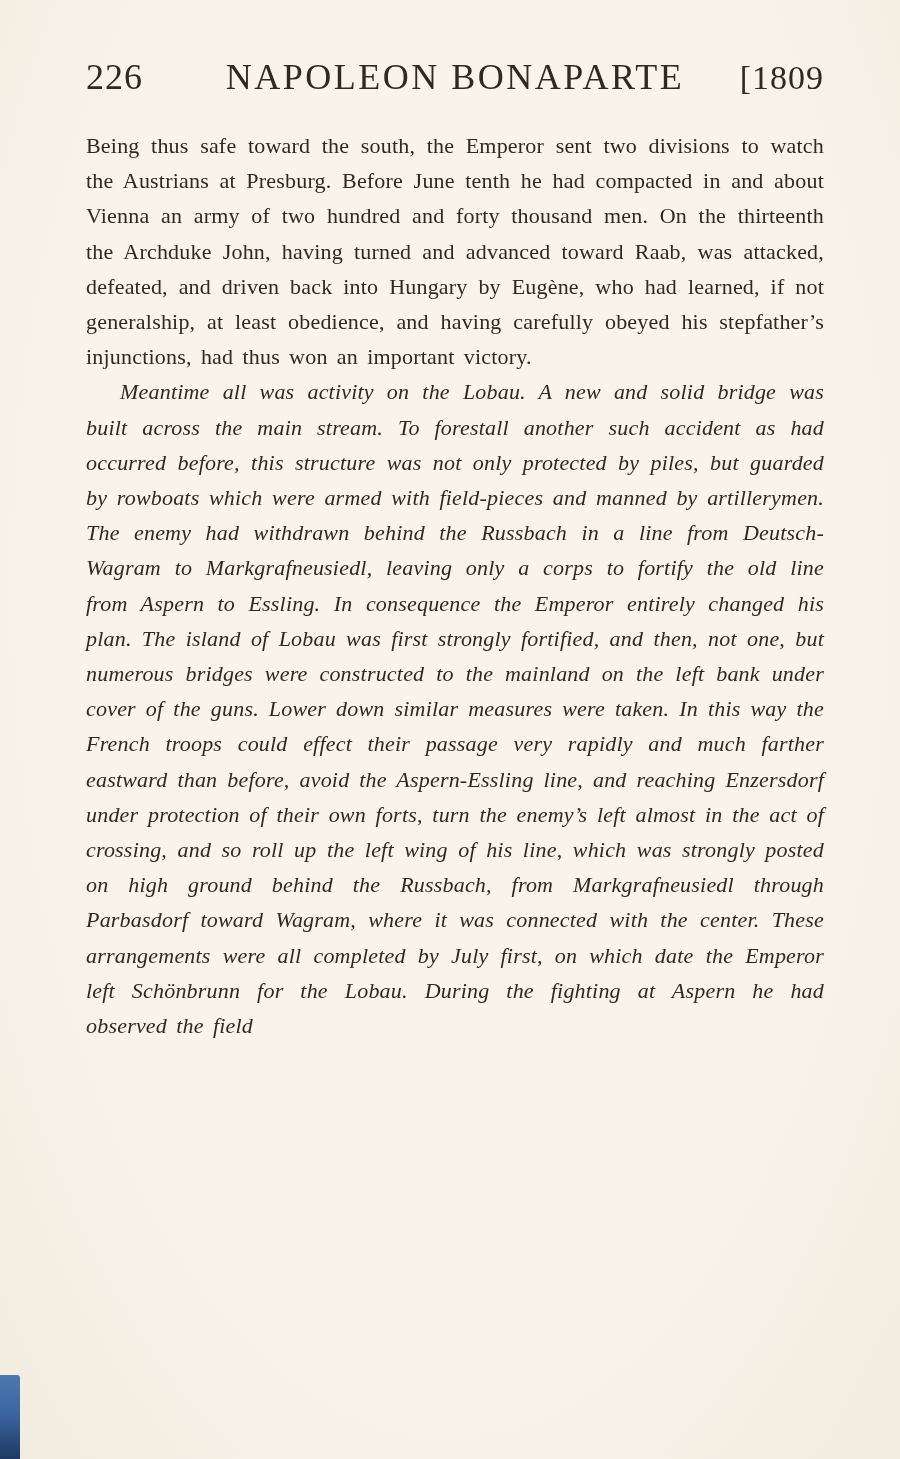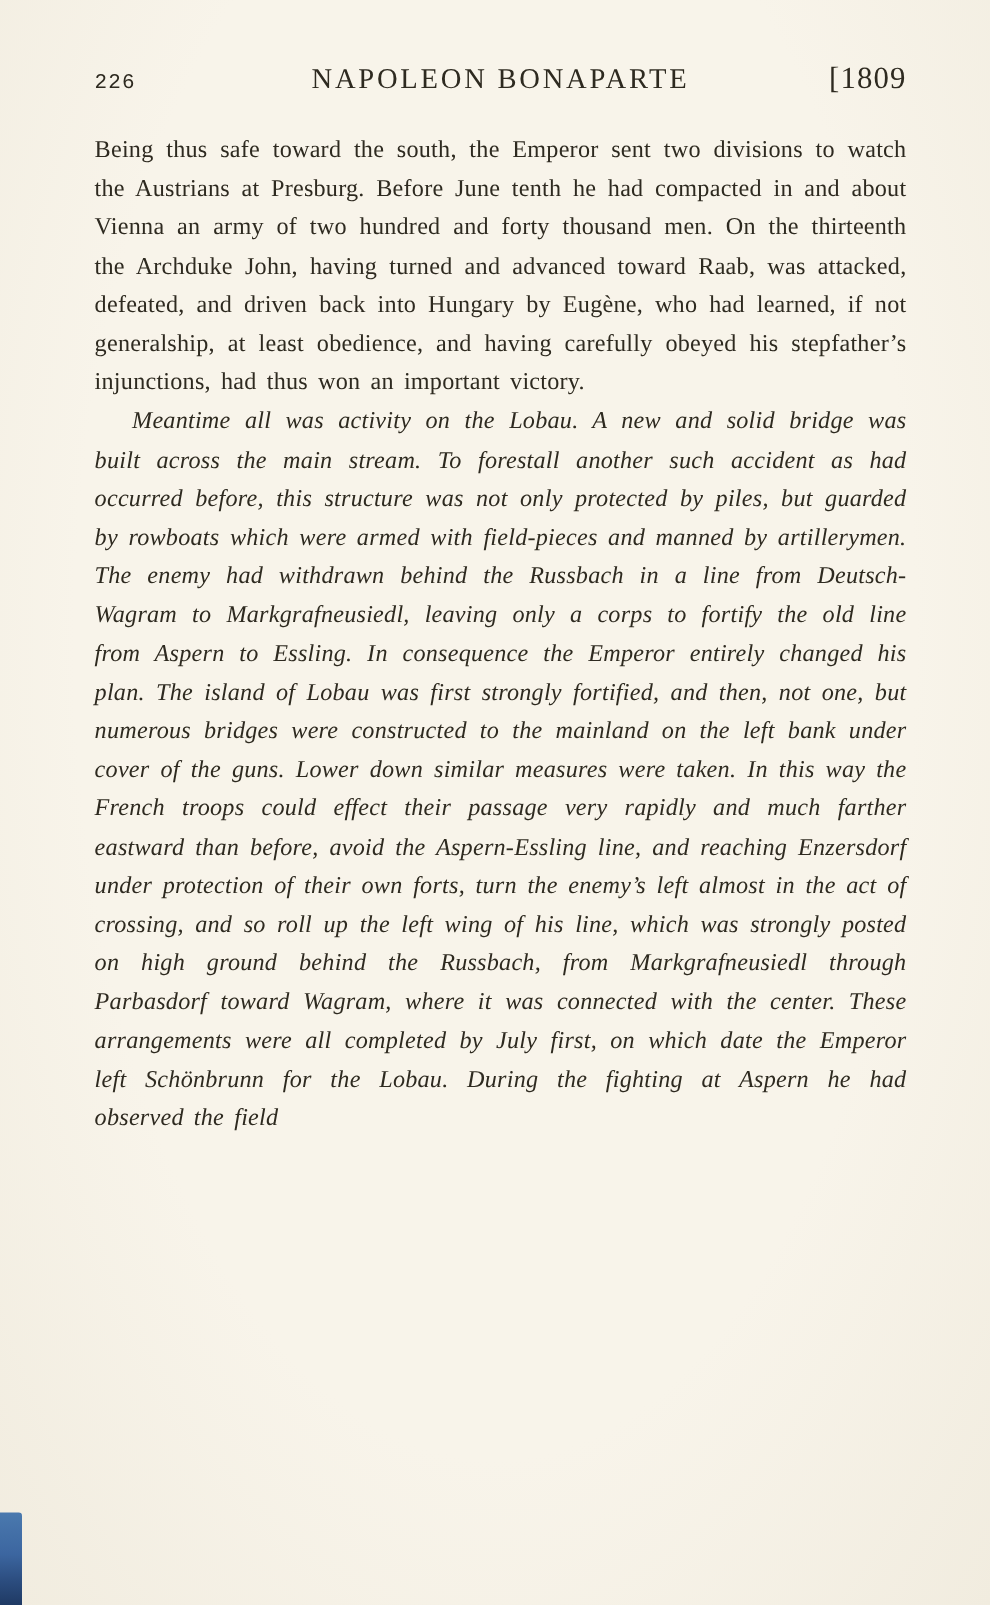--- a/index.html
+++ b/index.html
@@ -20,34 +20,33 @@
     color: #2e2a20;
     overflow: hidden;
   }
   .page-header {
     display: flex;
     align-items: baseline;
     margin-bottom: 30px;
   }
   .page-number {
     width: 120px;
-    font-size: 19px;
+    font-size: 36px;
     letter-spacing: 1px;
-    font-family: Liberation Mono, monospace;
   }
   .running-title {
     flex: 1;
     text-align: center;
-    font-size: 26px;
+    font-size: 36px;
     letter-spacing: 2.5px;
   }
   .year-marker {
     width: 120px;
     text-align: right;
-    font-size: 28px;
+    font-size: 34px;
     letter-spacing: 1px;
   }
   .page-body p {
     margin: 0;
     font-size: 22px;
     line-height: 35.2px;
     text-align: justify;
     word-spacing: 3.5px;
     letter-spacing: 0.2px;
   }

